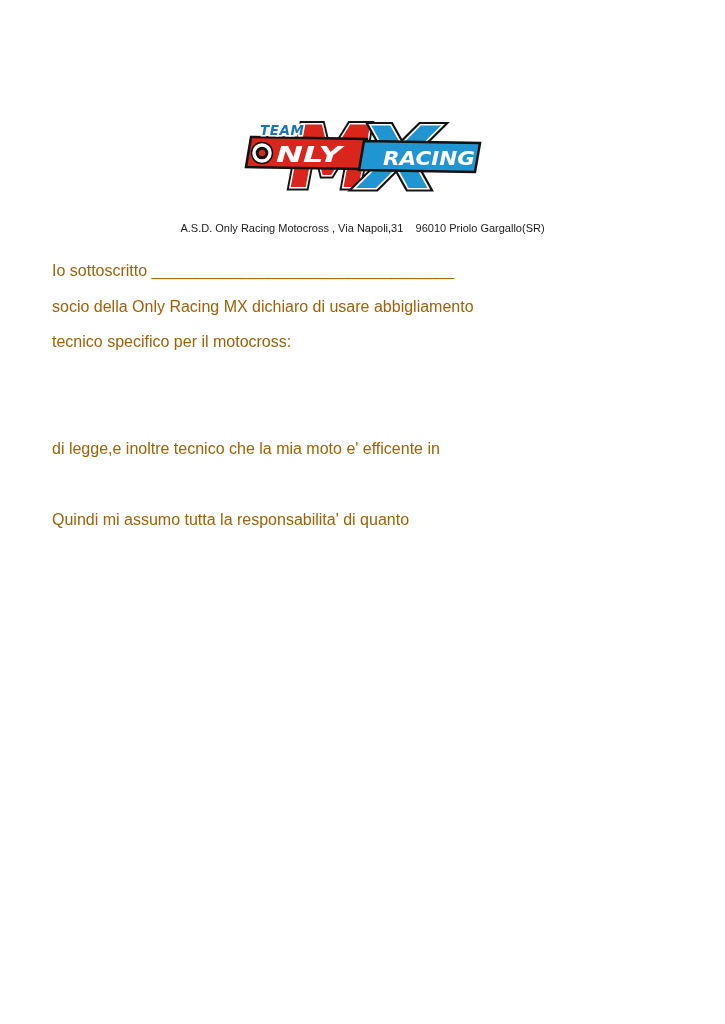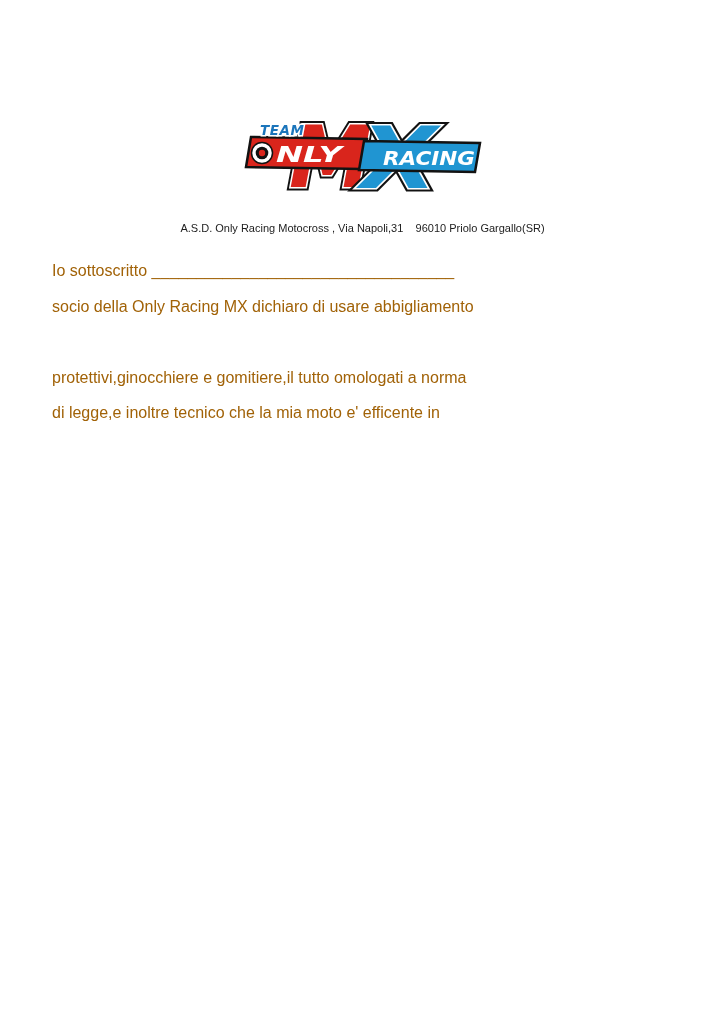--- a/index.html
+++ b/index.html
@@ -84,26 +84,27 @@
   </div>
 
   <div class="address">A.S.D. Only Racing Motocross , Via Napoli,31    96010 Priolo Gargallo(SR)</div>
 
   <div class="content">
 
     <p class="p-io line">Io sottoscritto __________________________________</p>
 
     <p class="p-socio">
       <span class="line">socio della Only Racing MX dichiaro di usare abbigliamento</span><br>
+      <span class="line">tecnico specifico per il motocross:</span>
     </p>
 
     <p class="p-casco">
       <br>
-      <span class="line">protettivi,ginocchiere e gomitiere,il tutto omologati a norma</span><br>
+      <br>
       <span class="line">di legge,e inoltre tecnico che la mia moto e' efficente in</span><br>
       <br>
-      <br>
+      <span class="line">Quindi mi assumo tutta la responsabilita' di quanto</span><br>
     </p>
 
 
 
   </div>
 </div>
 
 </body></html>

